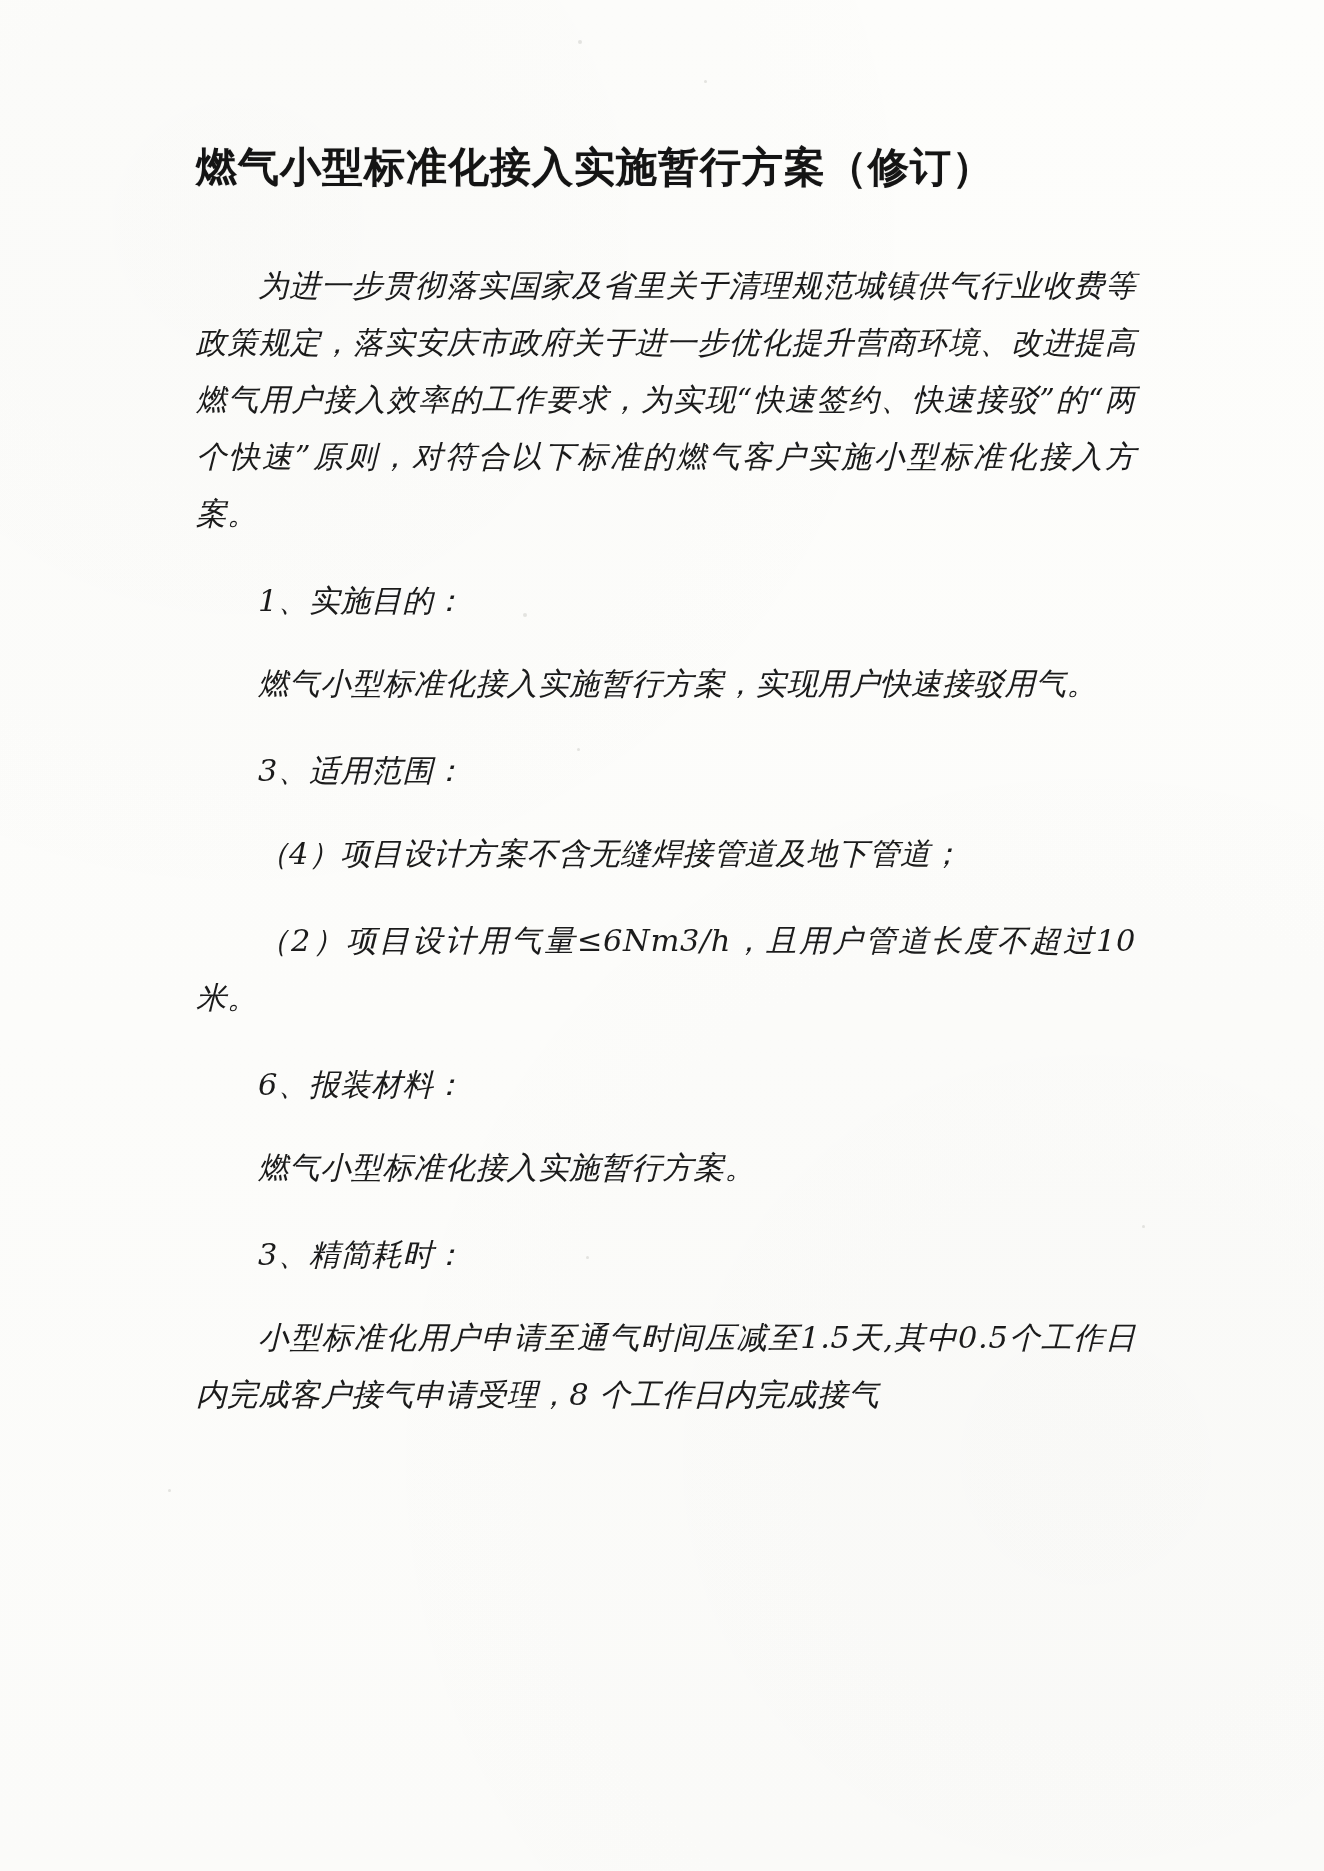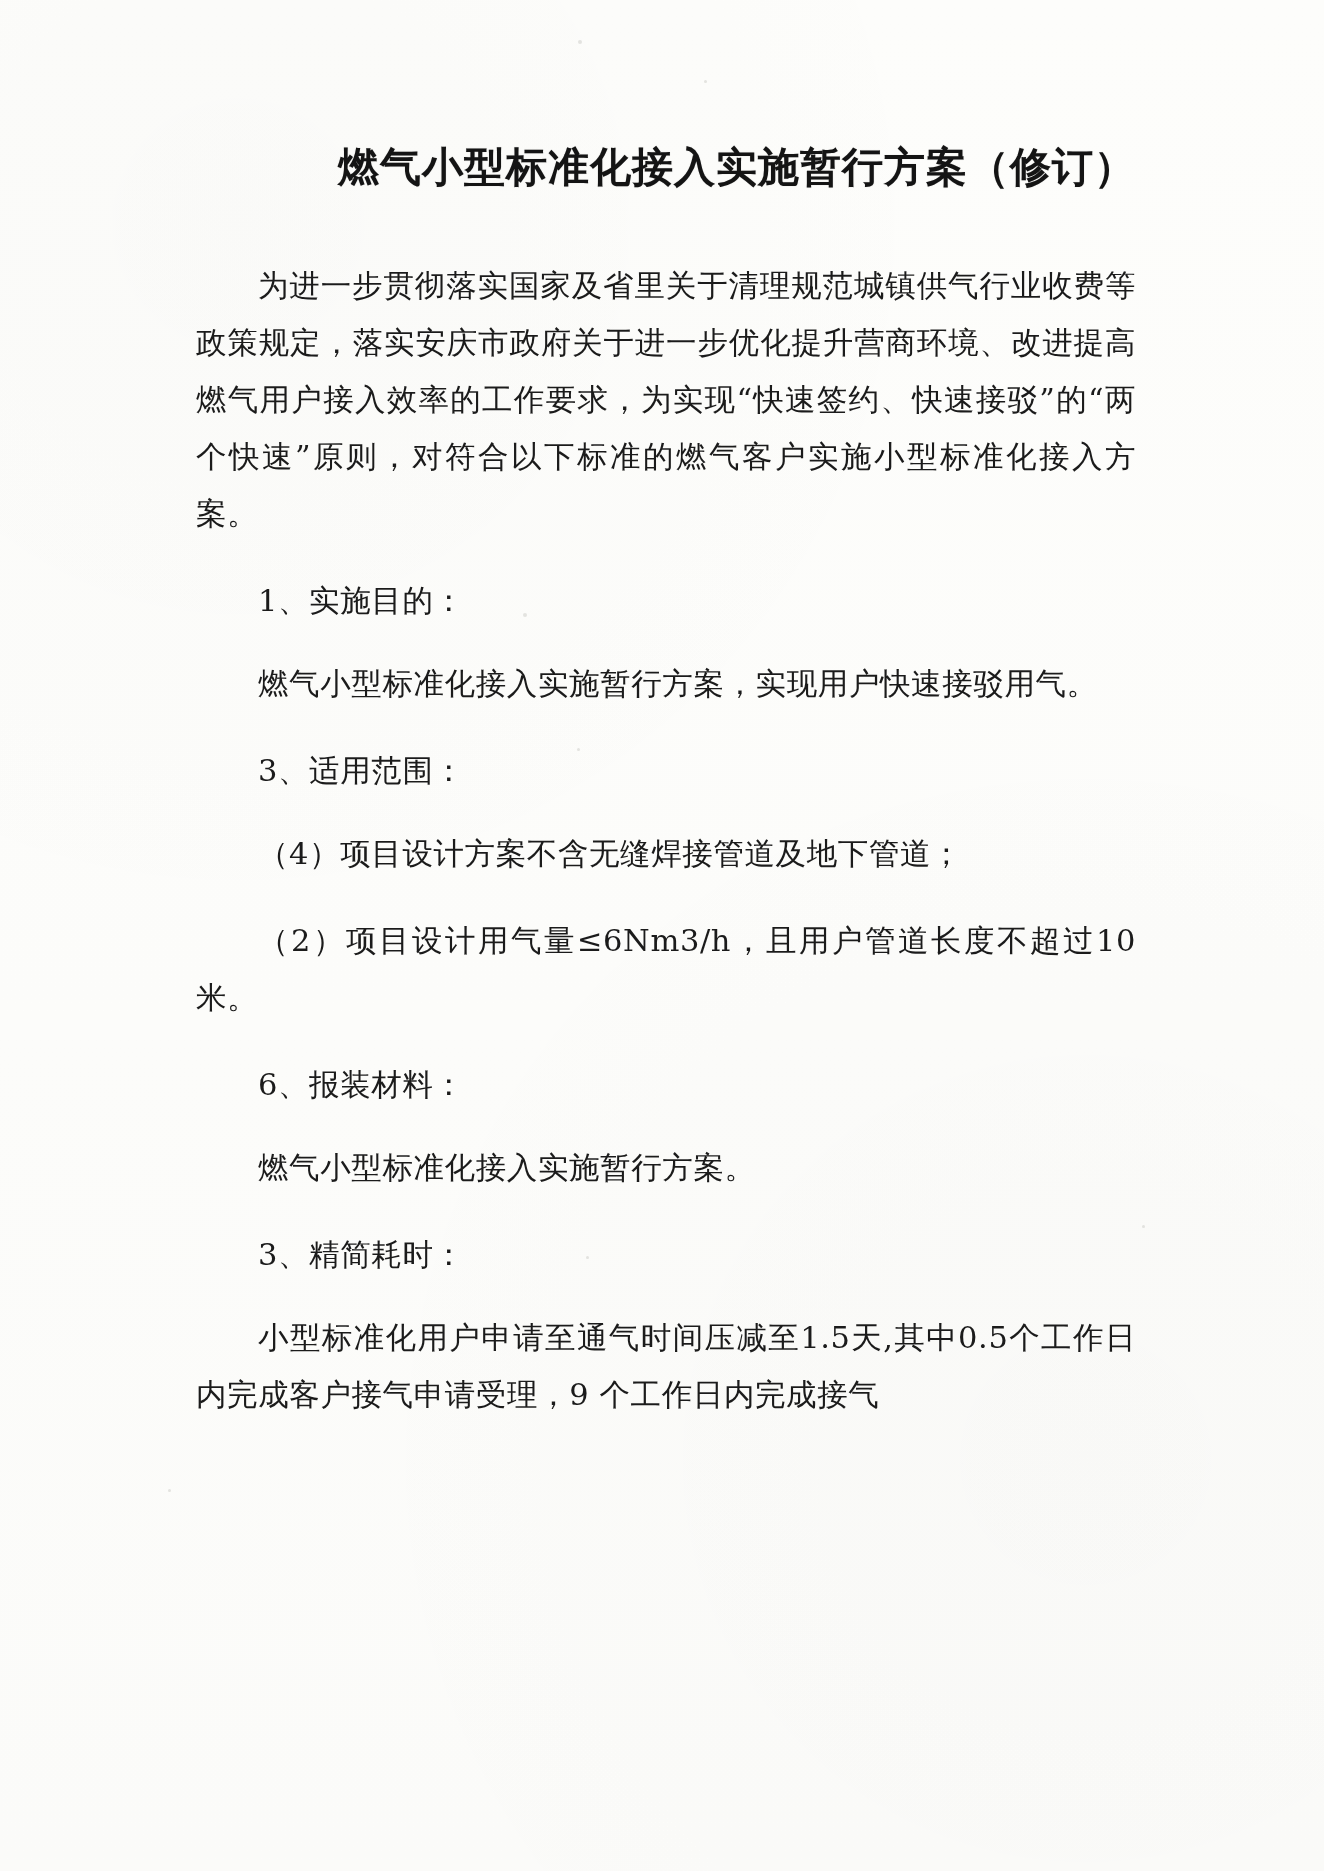--- a/index.html
+++ b/index.html
@@ -32,31 +32,32 @@
   }
   .content {
     position: absolute;
     left: 196px;
     top: 0;
     width: 940px;
   }
   .doc-title {
     margin: 0;
     padding-top: 140px;
-    text-align: right;
+    text-align: left;
     font-family: Liberation Mono, monospace;
     font-weight: 700;
     font-size: 41px;
     letter-spacing: 1px;
     color: #141414;
     text-shadow: 0 0 1px rgba(0,0,0,0.25);
     white-space: nowrap;
   }
   .body-block {
     margin-top: 62px;
+    font-style: italic;
   }
   p.para {
     margin: 0 0 30px 0;
     font-size: 30.5px;
     line-height: 57px;
     letter-spacing: 0.6px;
     text-align: justify;
     text-justify: inter-ideograph;
     color: #1b1b1b;
   }
@@ -100,17 +101,17 @@
       <p class="para indent">（4）项目设计方案不含无缝焊接管道及地下管道；</p>
 
       <p class="para indent">（2）项目设计用气量≤6Nm3/h，且用户管道长度不超过10 米。</p>
 
       <p class="para heading-item tight">6、报装材料：</p>
 
       <p class="para indent">燃气小型标准化接入实施暂行方案。</p>
 
       <p class="para heading-item tight">3、精简耗时：</p>
 
-      <p class="para indent">小型标准化用户申请至通气时间压减至1.5天,其中0.5个工作日内完成客户接气申请受理，9 个工作日内完成接气</p>
+      <p class="para indent">小型标准化用户申请至通气时间压减至1.5天,其中0.5个工作日内完成客户接气申请受理，8 个工作日内完成接气</p>
 
     </div>
   </div>
 </div>
 
 </body></html>

